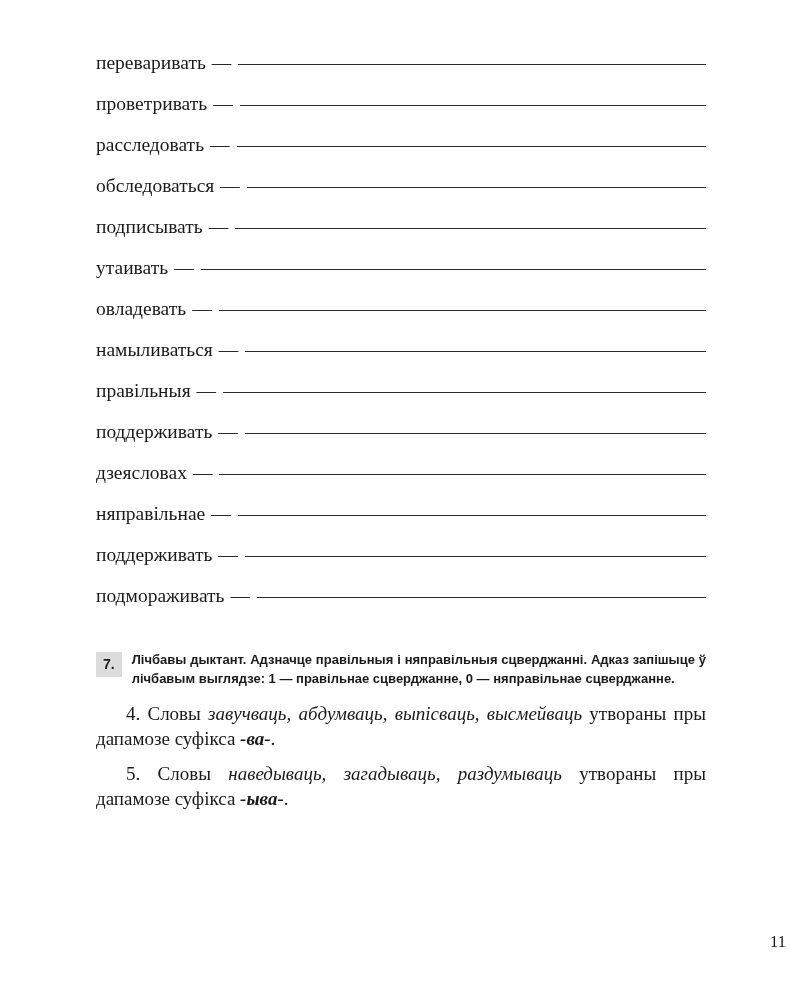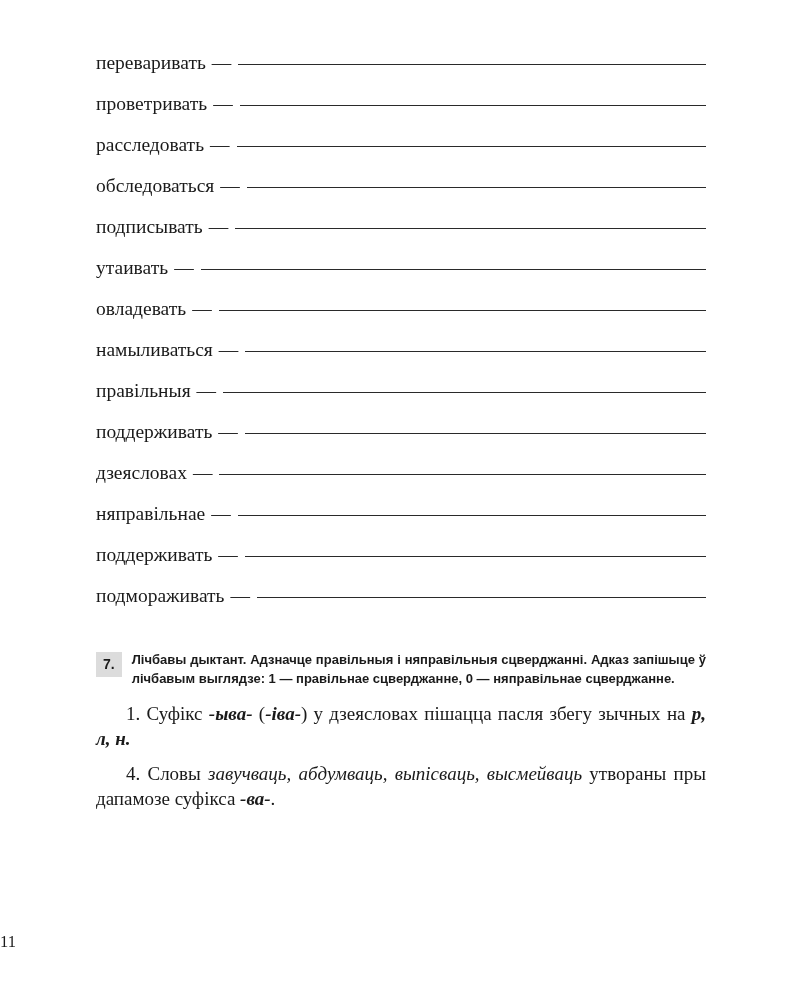--- a/index.html
+++ b/index.html
@@ -92,21 +92,21 @@
   .item .bi {
     font-weight: bold;
     font-style: italic;
   }
 
   .page-number {
     position: absolute;
     left: 0;
     right: 0;
     bottom: 48px;
-    text-align: left;
+    text-align: right;
     font-size: 16.5px;
     font-family: "Liberation Serif", serif;
   }
 </style>
 </head>
 <body>
 
 <div class="page">
 
   <ul class="wordlist">
@@ -182,22 +182,22 @@
     </li>
   </ul>
 
   <div class="exercise">
     <span class="ex-num">7.</span>
     <div class="ex-intro">Лічбавы дыктант. Адзначце правільныя і няправільныя сцверджанні. Адказ запішыце ў лічбавым выглядзе: 1 — правільнае сцверджанне, 0 — няправільнае сцверджанне.</div>
   </div>
 
   <div class="items">
     <div class="item">
-      1. Суфікс <span class="bi">-ыва-</span> (<span class="bi">-іва-</span>) у дзеясловах пішацца пасля збегу зычных на <span class="bi">р, л, н.</span>
+      4. Словы <i>завучваць, абдумваць, выпісваць, высмейваць</i> утвораны пры дапамозе суфікса <span class="bi">-ва-</span>.
     </div>
     <div class="item">
-      4. Словы <i>завучваць, абдумваць, выпісваць, высмейваць</i> утвораны пры дапамозе суфікса <span class="bi">-ва-</span>.
+      5. Словы <i>наведываць, загадываць, раздумываць</i> утвораны пры дапамозе суфікса <span class="bi">-ыва-</span>.
     </div>
 
   </div>
 
   <div class="page-number">11</div>
 </div>
 
 </body></html>

